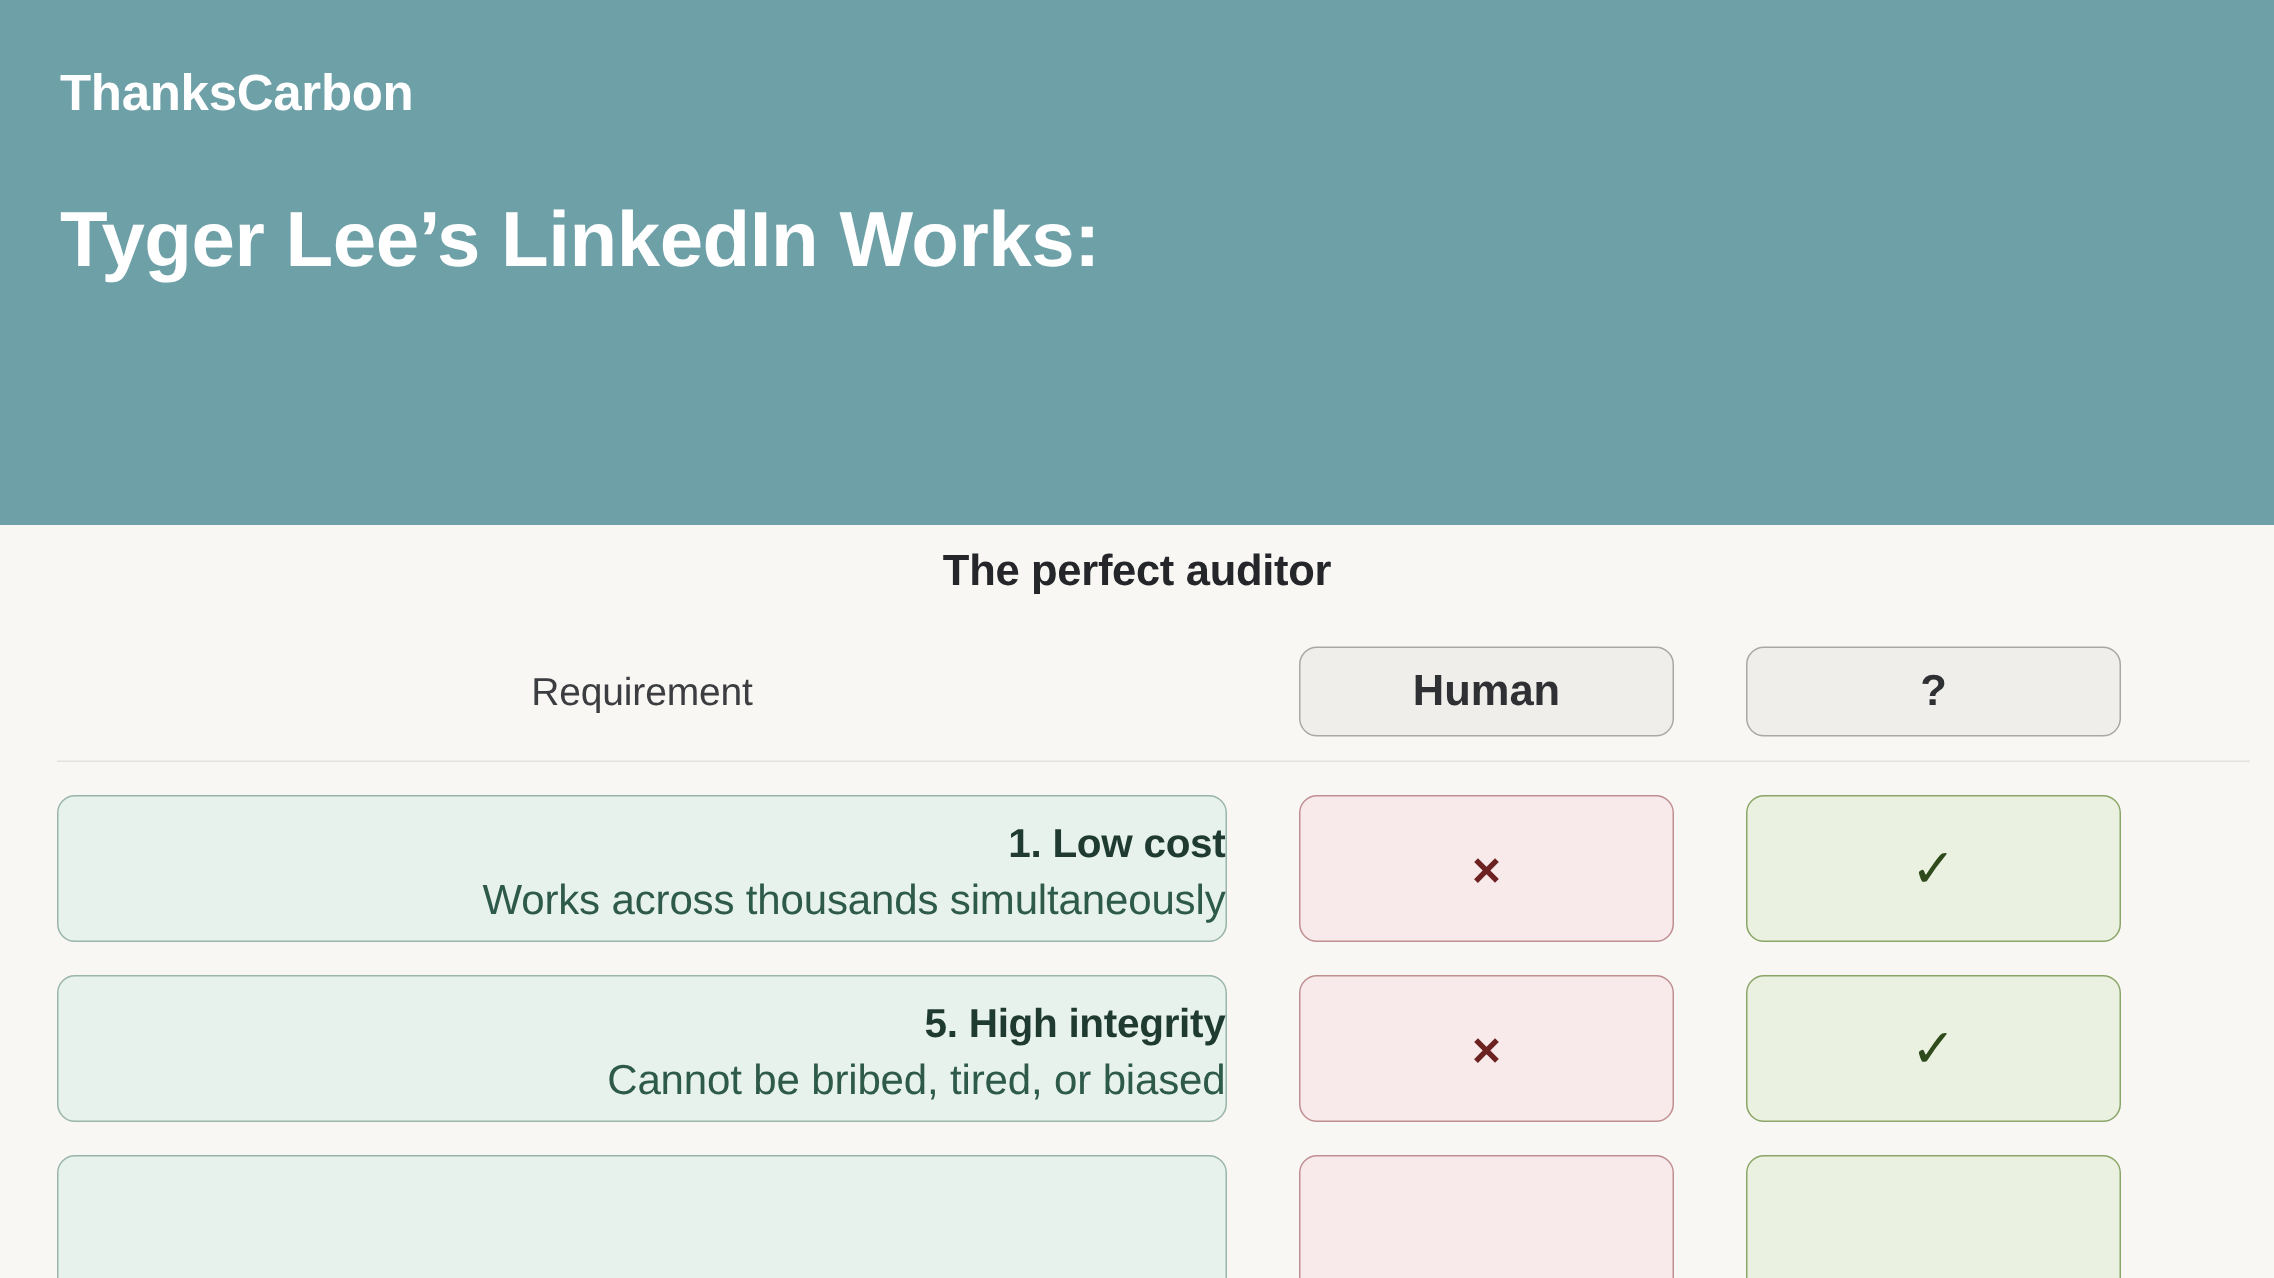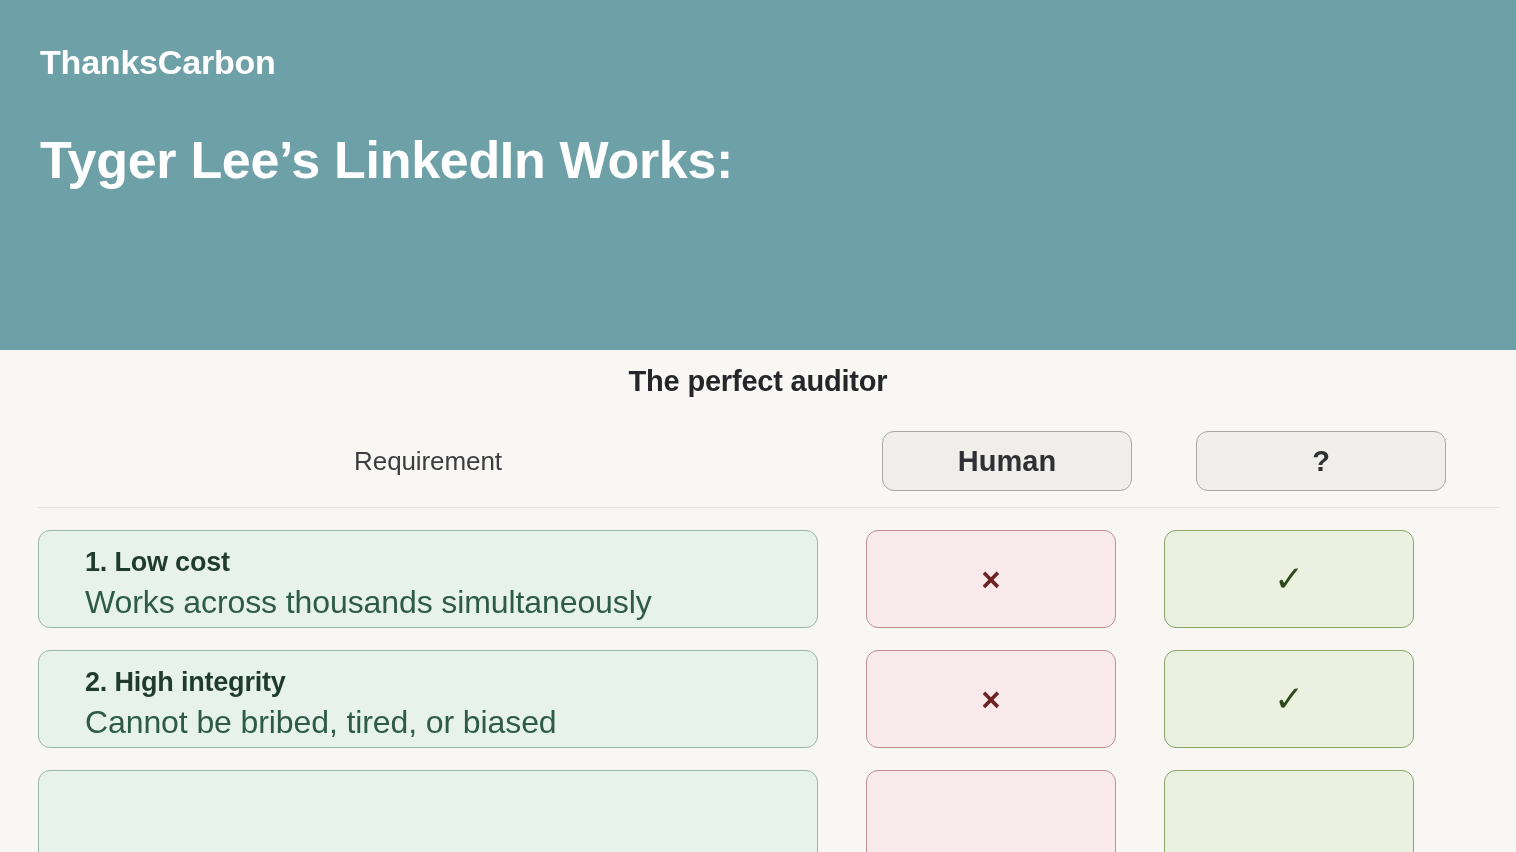--- a/index.html
+++ b/index.html
@@ -72,21 +72,20 @@
     position: absolute;
     left: 38px;
     top: 60px;
     width: 1462px;
   }
 
   .head-row {
     display: flex;
     align-items: center;
     height: 92px;
-    gap: 16px;
   }
   .col-req {
     width: 780px;
     flex: 0 0 780px;
   }
   .col-mark {
     width: 250px;
     flex: 0 0 250px;
     margin-left: 48px;
   }
@@ -126,30 +125,31 @@
   .body-row:first-of-type { margin-top: 26px; }
 
   .req-card {
     width: 780px;
     flex: 0 0 780px;
     background: #e7f2ec;
     border: 1px solid #9ab5ab;
     border-radius: 12px;
     box-sizing: border-box;
     padding: 16px 0 0 46px;
+    text-align: right;
   }
   .req-title {
     font-size: 27px;
     font-weight: bold;
     color: #1f3b31;
     letter-spacing: -0.2px;
     line-height: 1.18;
   }
   .req-sub {
-    font-size: 32px;
+    font-size: 28px;
     color: #2e5a4b;
     letter-spacing: -0.1px;
     line-height: 1.3;
     margin-top: 3px;
   }
 
   .mark-cell {
     width: 250px;
     flex: 0 0 250px;
     margin-left: 48px;
@@ -220,21 +220,21 @@
       <div class="mark-cell no">
         <span class="glyph x">×</span>
       </div>
       <div class="mark-cell yes">
         <span class="glyph check">✓</span>
       </div>
     </div>
 
     <div class="body-row">
       <div class="req-card">
-        <div class="req-title">2. High integrity</div>
+        <div class="req-title">5. High integrity</div>
         <div class="req-sub">Cannot be bribed, tired, or biased</div>
       </div>
       <div class="mark-cell no">
         <span class="glyph x">×</span>
       </div>
       <div class="mark-cell yes">
         <span class="glyph check">✓</span>
       </div>
     </div>
 

